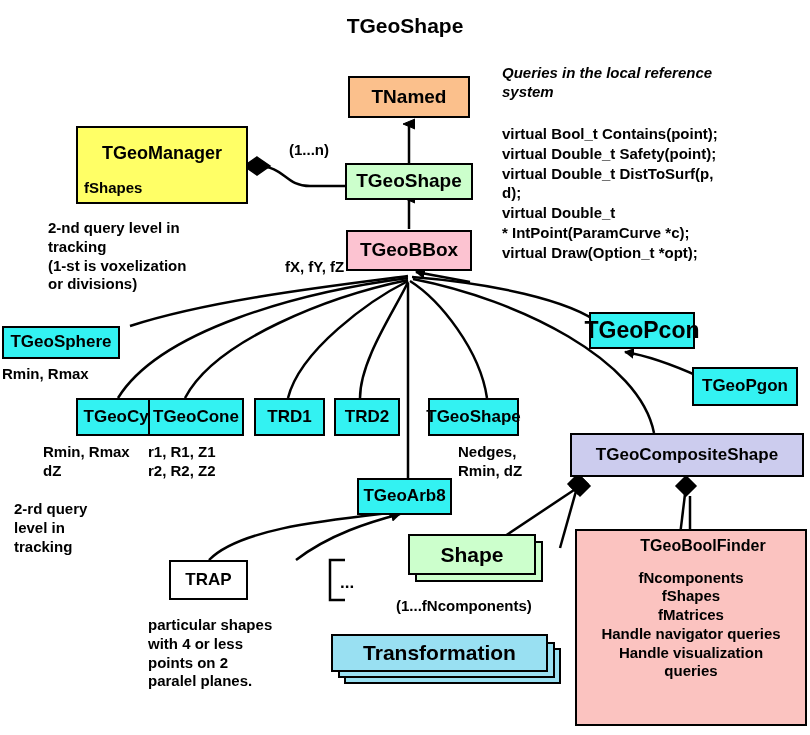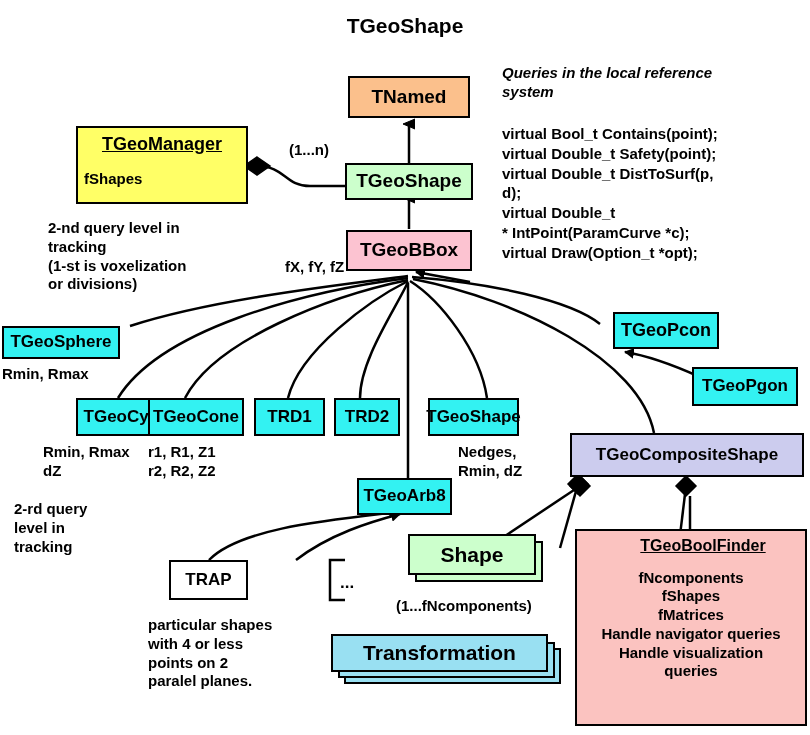--- a/index.html
+++ b/index.html
@@ -68,21 +68,20 @@
     z-index: 2;
   }
   .body-list {
     display: flex;
     flex-direction: column;
     align-items: center;
     justify-content: flex-start;
     padding-top: 6px;
   }
   .body-list .hdr {
-    text-decoration: underline;
     font-weight: bold;
     margin-bottom: 14px;
     margin-left: 24px;
   }
   .body-list .ln {
     font-weight: bold;
     line-height: 1.25;
   }
 </style>
 </head>
@@ -179,21 +178,21 @@
     <g stroke="#000" stroke-width="2.5" fill="none">
       <path d="M345,560 L330,560 L330,600 L345,600"></path>
     </g>
   </svg>
 
   <div class="node" style="left:348px; top:76px; width:122px; height:42px; background:#FBC08C; font-size:19px;">
     <span>TNamed</span>
   </div>
 
   <div class="node left-align" style="left:76px; top:126px; width:172px; height:78px; background:#FFFF66; font-size:18px;">
-    <span style="align-self:center; margin-top:4px;text-decoration:underline;">TGeoManager</span>
+    <span style="align-self:center; margin-top:13px;">TGeoManager</span>
     <span class="attr" style="margin-top:16px;">fShapes</span>
   </div>
 
   <div class="node" style="left:345px; top:163px; width:128px; height:37px; background:#CCFFCC; font-size:19px;">
     <span>TGeoShape</span>
   </div>
 
   <div class="node" style="left:346px; top:230px; width:126px; height:41px; background:#FCC3D1; font-size:19px;">
     <span>TGeoBBox</span>
   </div>
@@ -215,21 +214,21 @@
   </div>
 
   <div class="node" style="left:334px; top:398px; width:66px; height:38px; background:#33F2F2; font-size:17px;">
     <span>TRD2</span>
   </div>
 
   <div class="node" style="left:428px; top:398px; width:91px; height:38px; background:#33F2F2; font-size:17px;">
     <span>TGeoShape</span>
   </div>
 
-  <div class="node" style="left:613px; top:312px; width:106px; height:37px; background:#33F2F2; font-size:18px;">
+  <div class="node" style="left:589px; top:312px; width:106px; height:37px; background:#33F2F2; font-size:23px;">
     <span>TGeoPcon</span>
   </div>
 
   <div class="node" style="left:692px; top:367px; width:106px; height:39px; background:#33F2F2; font-size:17px;">
     <span>TGeoPgon</span>
   </div>
 
   <div class="node" style="left:570px; top:433px; width:234px; height:44px; background:#CCCCEE; font-size:17px;">
     <span>TGeoCompositeShape</span>
   </div>

